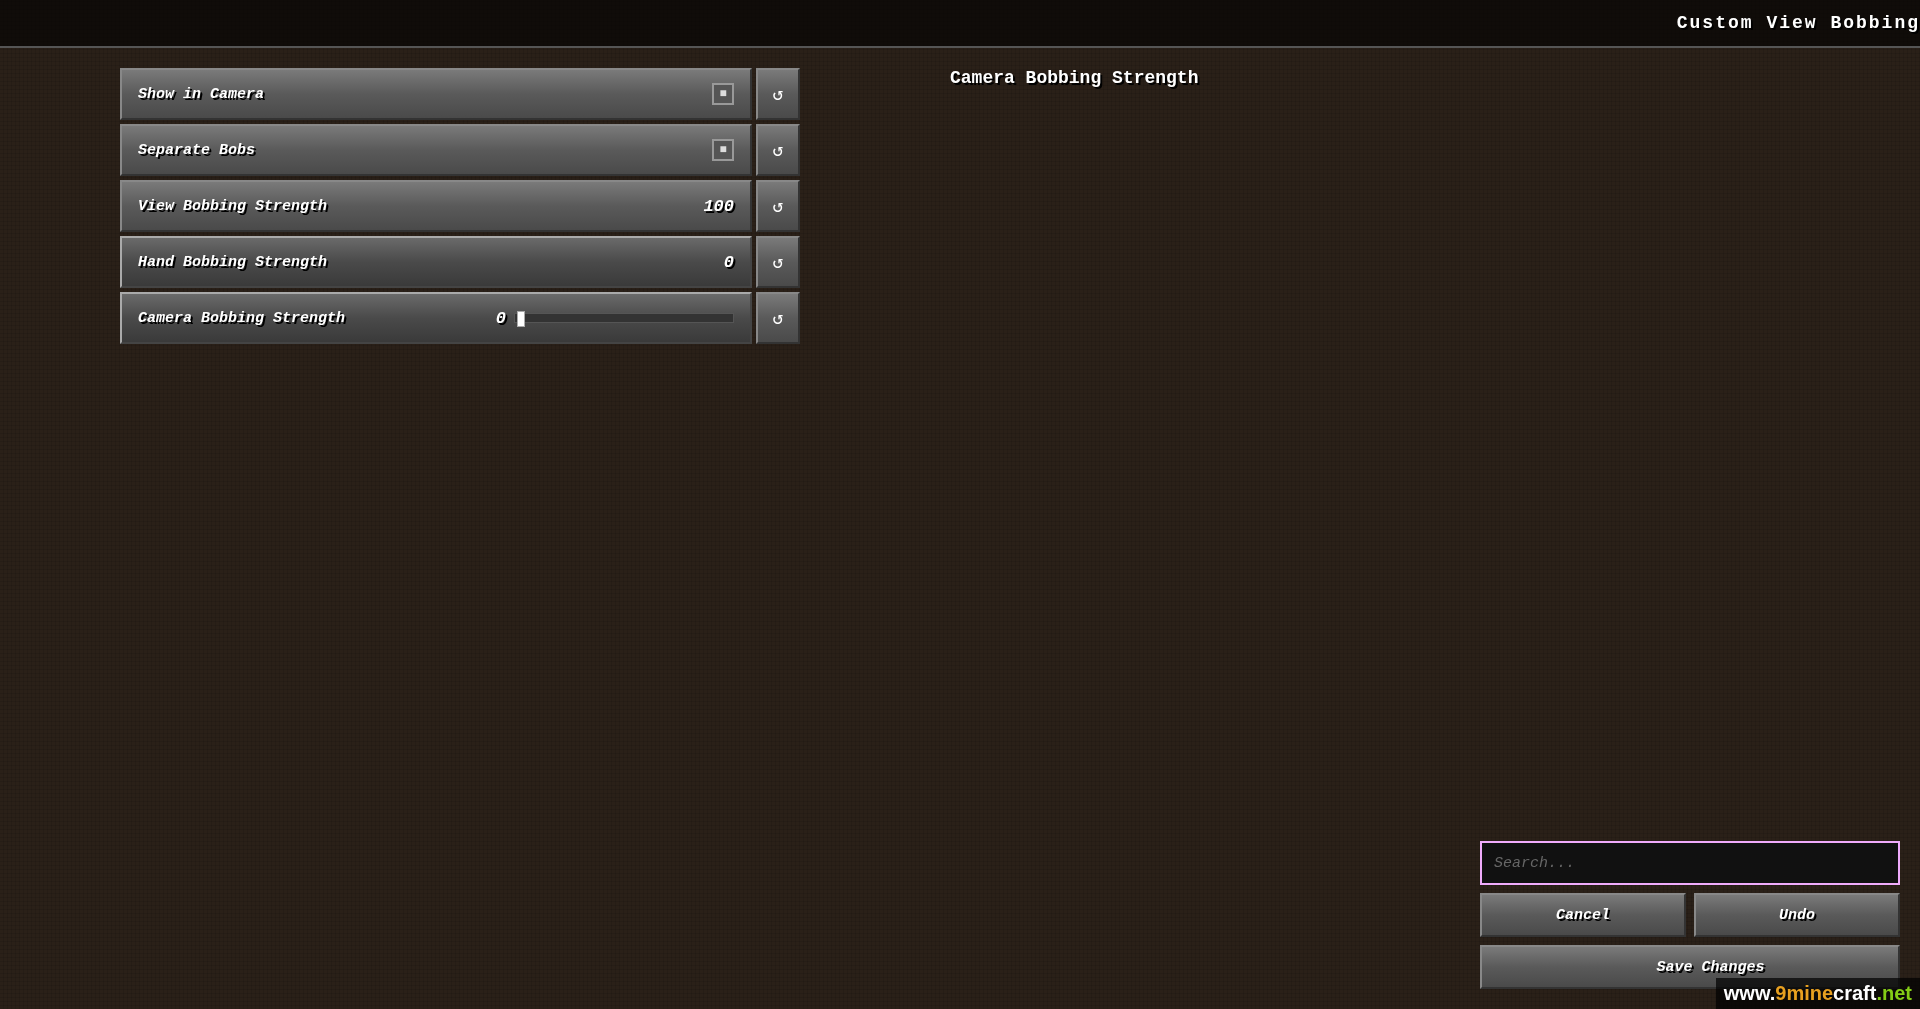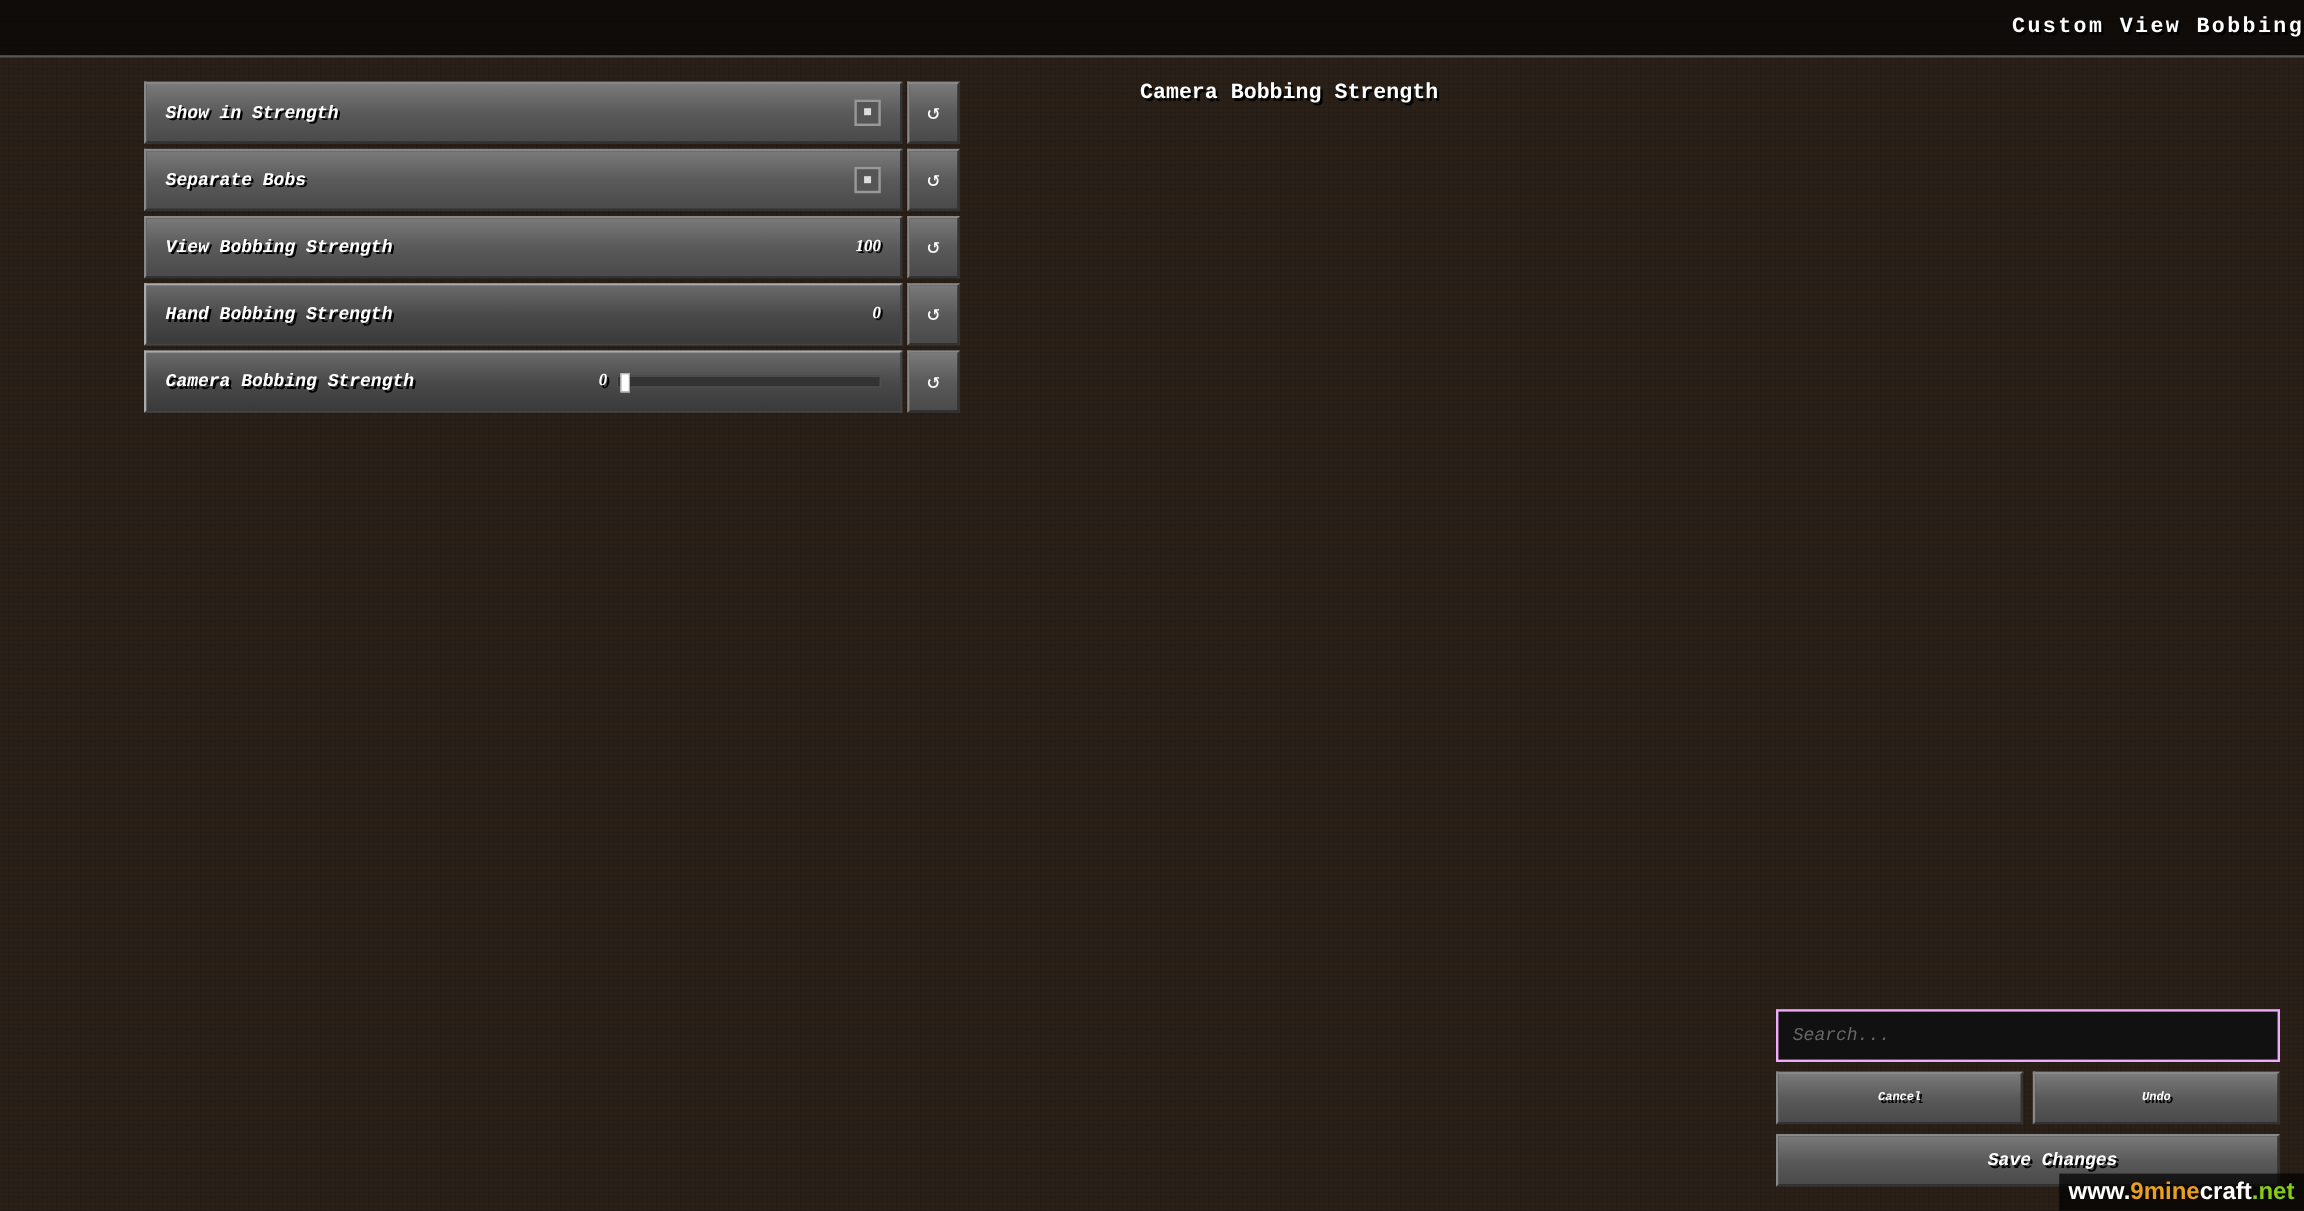--- a/index.html
+++ b/index.html
@@ -114,25 +114,25 @@
       color: #fff;
       font-size: 15px;
       font-style: italic;
       font-weight: bold;
       text-shadow: 2px 2px 0 #000;
       font-family: 'Courier New', monospace;
     }
 
     .setting-value {
       color: #fff;
-      font-size: 14px;
+      font-size: 17px;
       font-style: italic;
       font-weight: bold;
       text-shadow: 2px 2px 0 #000;
-      font-family: Liberation Serif, serif;
+      font-family: Liberation Mono, monospace;
     }
 
     
     .checkbox-icon {
       width: 22px;
       height: 22px;
       border: 2px solid #999;
       background: #555;
       display: flex;
       align-items: center;
@@ -246,21 +246,21 @@
     }
 
     .action-button {
       flex: 1;
       height: 44px;
       background: linear-gradient(180deg, #7a7a7a 0%, #5a5a5a 50%, #4a4a4a 100%);
       border: 2px solid #888;
       border-bottom-color: #333;
       border-right-color: #333;
       color: #fff;
-      font-size: 10px;
+      font-size: 15px;
       font-family: 'Courier New', monospace;
       font-style: italic;
       font-weight: bold;
       cursor: pointer;
       text-shadow: 2px 2px 0 #000;
     }
 
     .save-button {
       width: 100%;
       height: 44px;
@@ -324,21 +324,21 @@
     <span class="top-title">Custom View Bobbing</span>
   </div>
 
   <div class="content-area">
 
     <div class="settings-panel">
       <div class="settings-list">
 
         <div class="setting-row">
           <div class="setting-button">
-            <span class="setting-label">Show in Strength</span>
+            <span class="setting-label">Show in Camera</span>
             <div class="checkbox-icon checked"></div>
           </div>
           <div class="reset-button">
             <span>↺</span>
           </div>
         </div>
 
         <div class="setting-row">
           <div class="setting-button">
             <span class="setting-label">Separate Bobs</span>

